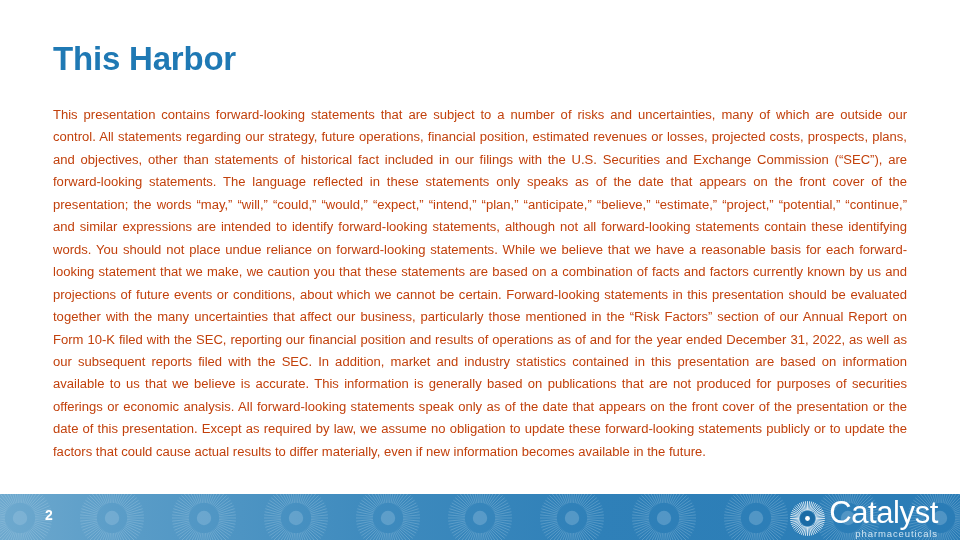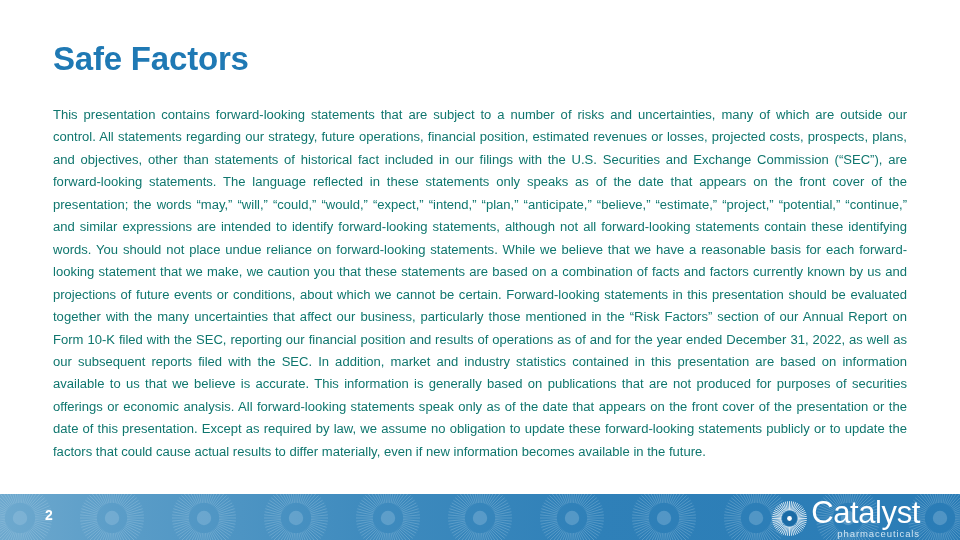--- a/index.html
+++ b/index.html
@@ -35,21 +35,21 @@
   }
 
   
   .body-copy {
     position: absolute;
     left: 53px;
     top: 104px;
     width: 854px;
     font-size: 13.05px;
     line-height: 22.45px;
-    color: #0f766e;
+    color: #c2410c;
     text-align: justify;
     text-justify: inter-word;
   }
   .body-copy p {
     margin: 0;
   }
 
   
   .footer-band {
     position: absolute;
@@ -90,21 +90,21 @@
     top: 508px;
     font-size: 14px;
     font-weight: bold;
     color: #ffffff;
     line-height: 1;
   }
 
   
   .logo {
     position: absolute;
-    right: 40px;
+    right: 22px;
     top: 499px;
     height: 38px;
     display: flex;
     align-items: center;
   }
   .logo-mark {
     width: 37px;
     height: 37px;
     flex: 0 0 auto;
     display: block;
@@ -130,21 +130,21 @@
     margin-top: 1px;
     margin-left: 2px;
     text-align: right;
   }
 </style>
 </head>
 <body>
 
 <div class="slide">
 
-  <div class="slide-title">Safe Factors</div>
+  <div class="slide-title">This Harbor</div>
 
   <div class="body-copy">
     <p>This presentation contains forward-looking statements that are subject to a number of risks and uncertainties, many of which are outside our control.  All statements regarding our strategy, future operations, financial position, estimated revenues or losses, projected costs, prospects, plans, and objectives, other than statements of historical fact included in our filings with the U.S. Securities and Exchange Commission (“SEC”), are forward-looking statements. The language reflected in these statements only speaks as of the date that appears on the front cover of the presentation; the words “may,” “will,” “could,” “would,” “expect,” “intend,” “plan,” “anticipate,” “believe,” “estimate,” “project,” “potential,” “continue,” and similar expressions are intended to identify forward-looking statements, although not all forward-looking statements contain these identifying words.  You should not place undue reliance on forward-looking statements.  While we believe that we have a reasonable basis for each forward-looking statement that we make, we caution you that these statements are based on a combination of facts and factors currently known by us and projections of future events or conditions, about which we cannot be certain. Forward-looking statements in this presentation should be evaluated together with the many uncertainties that affect our business, particularly those mentioned in the “Risk Factors” section of our Annual Report on Form 10-K filed with the SEC, reporting our financial position and results of operations as of and for the year ended December 31, 2022, as well as our subsequent reports filed with the SEC. In addition, market and industry statistics contained in this presentation are based on information available to us that we believe is accurate.  This information is generally based on publications that are not produced for purposes of securities offerings or economic analysis.  All forward-looking statements speak only as of the date that appears on the front cover of the presentation or the date of this presentation.  Except as required by law, we assume no obligation to update these forward-looking statements publicly or to update the factors that could cause actual results to differ materially, even if new information becomes available in the future.</p>
   </div>
 
   <div class="footer-band">
     <div class="burst-row" id="burst-row">
         <svg width="80" height="80" viewBox="0 0 100 100">
           <g>
             <line x1="50.00" y1="31.00" x2="50.00" y2="10.00" stroke="#bcd9ec" stroke-width="1.1" stroke-linecap="butt"></line>

